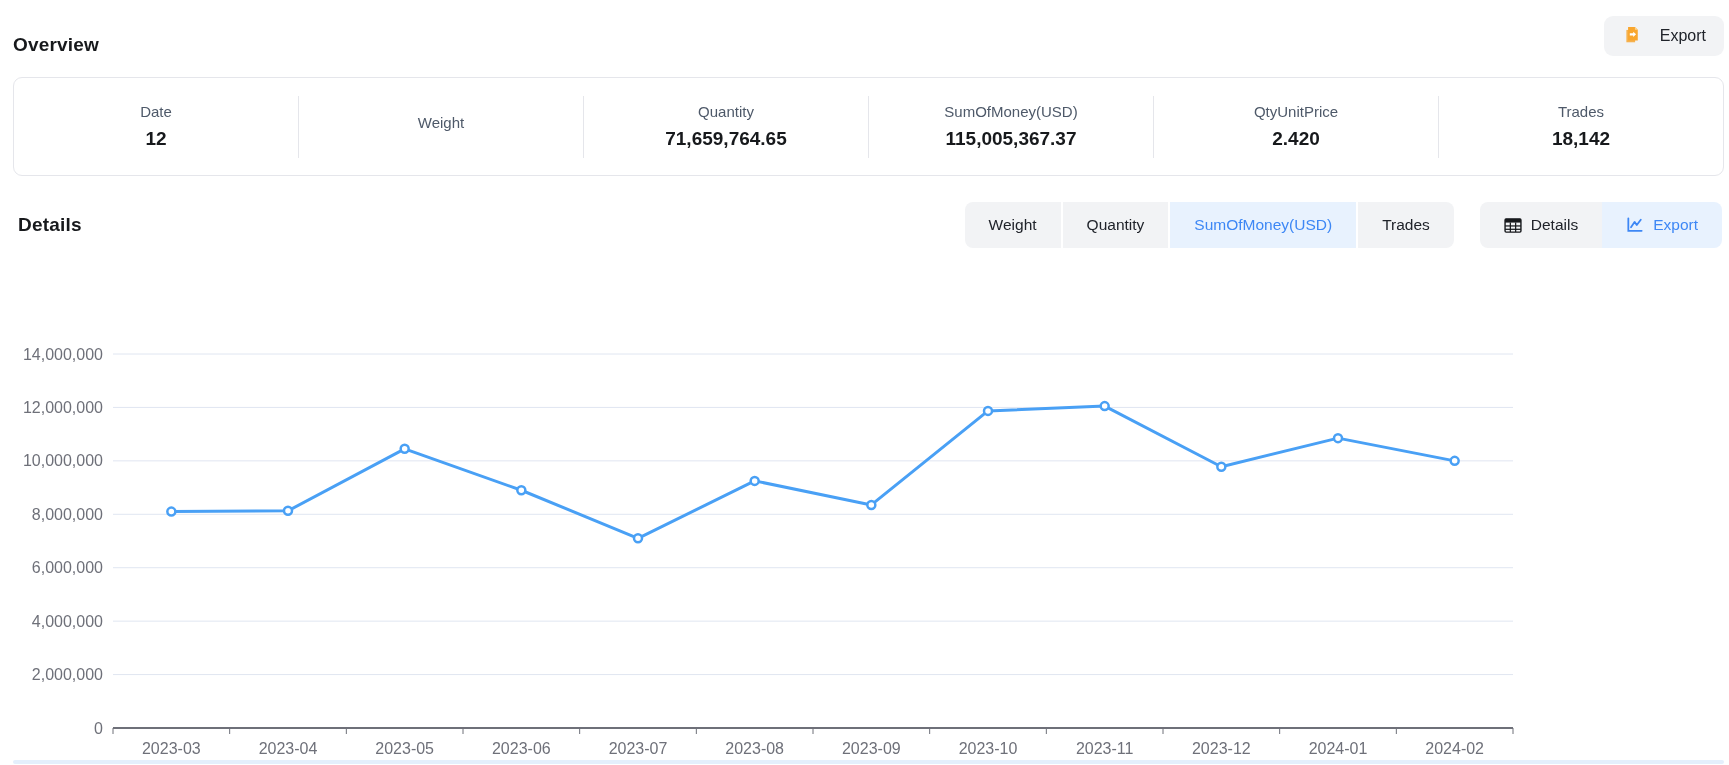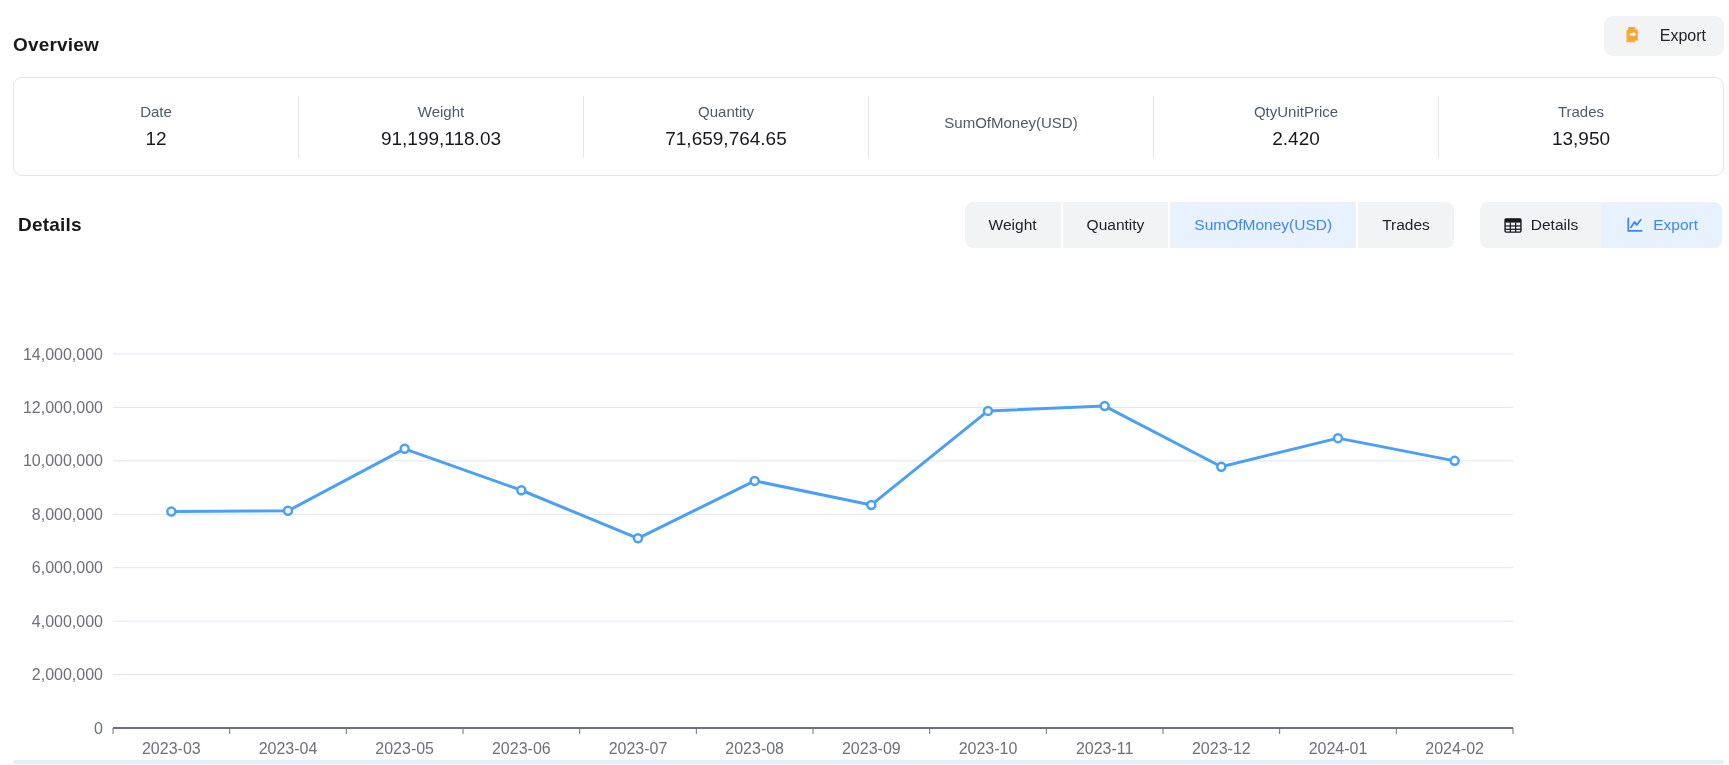--- a/index.html
+++ b/index.html
@@ -16,21 +16,21 @@
     font-size:16px; color:#20232a; font-family:inherit; }
 
   
   .stats-card { position:absolute; left:13px; right:5px; top:77px; height:99px;
     border:1px solid #e5e6eb; border-radius:9px; background:#fff;
     display:flex; align-items:center; }
   .stat { flex:1; height:62px; display:flex; flex-direction:column;
     justify-content:center; text-align:center; }
   .stat:not(:last-child) { border-right:1px solid #e5e6eb; }
   .stat-label { font-size:15px; color:#4e5969; margin-bottom:8px; }
-  .stat-value { font-size:19px; color:#17191c; font-weight:400;text-align:center; }
+  .stat-value { font-size:19px; color:#17191c; font-weight:700;text-align:center; }
 
   
   .details-row { position:absolute; left:18px; right:7px; top:202px; height:46px;
     display:flex; justify-content:space-between; align-items:center; }
   .tab-groups { display:flex; align-items:center; gap:26px; }
   .seg-group { display:flex; align-items:stretch; height:46px; }
   .seg { display:flex; align-items:center; gap:9px; padding:0 24px; font-size:15.5px;
     background:#f2f3f5; color:#20232a; cursor:pointer; user-select:none; }
   .seg-group.metric .seg { margin-left:2px; }
   .seg-group.metric .seg:first-child { margin-left:0; border-top-left-radius:8px; border-bottom-left-radius:8px; }
@@ -63,36 +63,36 @@
   </button>
 </div>
 
 <div class="stats-card">
   <div class="stat">
     <div class="stat-label">Date</div>
     <div class="stat-value">12</div>
   </div>
   <div class="stat">
     <div class="stat-label">Weight</div>
-    <div class="stat-value">91,199,118.03</div>
   </div>
   <div class="stat">
     <div class="stat-label">Quantity</div>
     <div class="stat-value">71,659,764.65</div>
   </div>
   <div class="stat">
     <div class="stat-label">SumOfMoney(USD)</div>
+    <div class="stat-value">115,005,367.37</div>
   </div>
   <div class="stat">
     <div class="stat-label">QtyUnitPrice</div>
     <div class="stat-value">2.420</div>
   </div>
   <div class="stat">
     <div class="stat-label">Trades</div>
-    <div class="stat-value">13,950</div>
+    <div class="stat-value">18,142</div>
   </div>
 </div>
 
 <div class="details-row">
   <div class="section-title">Details</div>
   <div class="tab-groups">
     <div class="seg-group metric">
       <div class="seg">
         <span>Weight</span>
       </div>

